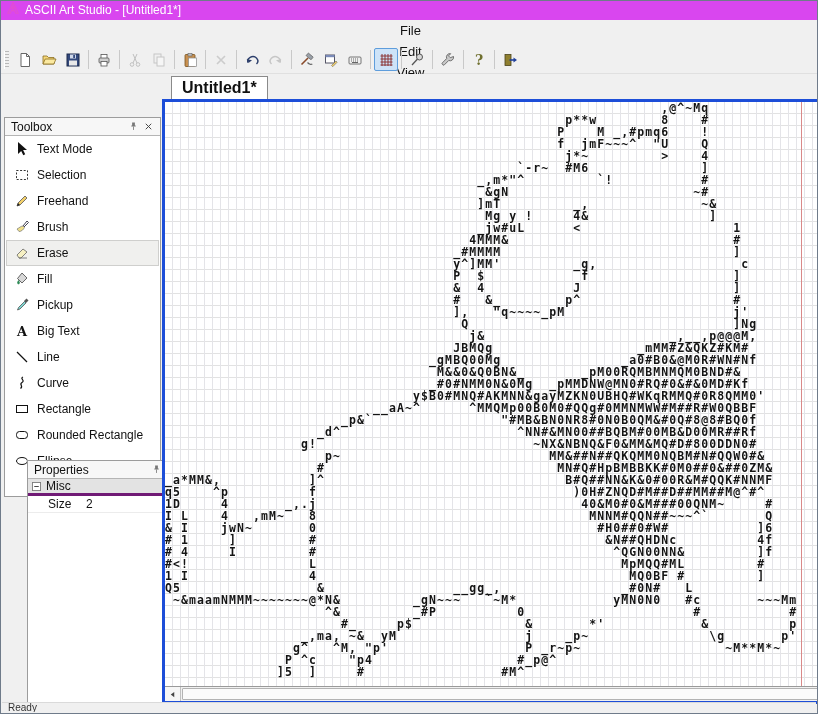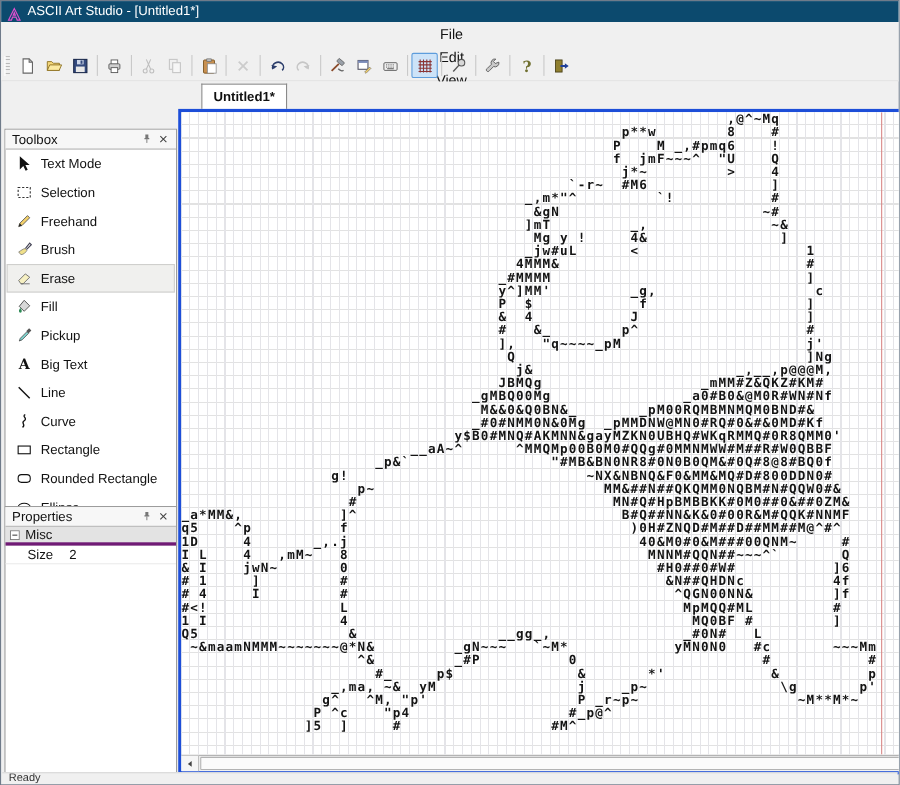--- a/index.html
+++ b/index.html
@@ -3,21 +3,21 @@
 <meta charset="utf-8">
 <style>
   html,body{margin:0;padding:0;background:#c8d4e4;}
   *{box-sizing:border-box;}
   .window{
     position:relative;width:818px;height:714px;margin:0 auto;
     background:#f0f0f0;border:1px solid #6f7b8a;overflow:hidden;
     font-family:"Liberation Sans",sans-serif;color:#111;
   }
   
-  .titlebar{height:19px;background:#0c4a6e;display:flex;align-items:flex-end;padding:0 5px;gap:5px;}
+  .titlebar{height:19px;background:#d946ef;display:flex;align-items:flex-start;padding:0 5px;gap:5px;}
   .titlebar .logo svg{display:block;}
   .titlebar .title{color:#fff;font-size:12px;line-height:19px;white-space:nowrap;}
   
   .menubar{height:26px;display:flex;align-items:center;background:#f0f0f0;padding-left:3px;flex-direction:column;}
   .grip{width:5px;height:18px;margin-right:4px;
     background:repeating-linear-gradient(to bottom,#b9b9b9 0 1px,transparent 1px 3px);
     border-left:1px solid #fff;}
   .menu-item{padding:3px 10px;font-size:13px;cursor:default;}
   
   .toolbar{height:28px;display:flex;align-items:center;background:#f0f0f0;padding-left:3px;border-bottom:1px solid #e0e0e0;}
@@ -32,29 +32,29 @@
   .panel{position:absolute;left:2px;width:157px;background:#fff;border:1px solid #9c9c9c;}
   .panel-header{height:18px;background:#f7f7f7;border-bottom:1px solid #b5b5b5;display:flex;align-items:center;padding:0 4px 0 6px;}
   .panel-header .ptitle{flex:1;font-size:12px;}
   .phbtn{width:15px;height:14px;display:flex;align-items:center;justify-content:center;}
   .toolbox{top:3px;height:380px;margin-top:40px;}
   .tool-item{height:26px;display:flex;align-items:center;gap:7px;padding-left:7px;margin:0 1px;border:1px solid transparent;}
   .tool-item .icon{width:16px;height:16px;}
   .tool-item .tlabel{font-size:12px;}
   .tool-item.selected{background:#f0f0ee;border-color:#cfcfcd;}
   .more-arrow{display:flex;justify-content:center;padding-top:4px;}
-  .props{top:386px;height:243px;}
+  .props{top:386px;height:243px;margin-left:23px;}
   .prop-group{height:17px;background:#e3e3e3;border-bottom:3px solid #701a75;display:flex;align-items:center;gap:5px;padding-left:4px;font-size:12px;}
   .prop-row{height:17px;display:flex;align-items:center;border-bottom:1px solid #ececec;font-size:12px;}
   .prop-row .plabel{width:52px;padding-left:20px;}
   .prop-row .pvalue{padding-left:6px;}
   
   .tabstrip{position:absolute;left:161px;top:2px;right:10px;height:23px;}
-  .tab{position:absolute;left:20px;top:0;height:23px;padding:0 10px;background:#fff;
-    border:1px solid #8a8a8a;border-bottom:none;font-size:12px;font-weight:bold;
+  .tab{position:absolute;left:8px;top:0;height:23px;padding:0 10px;background:#fff;
+    border:1px solid #8a8a8a;border-bottom:none;font-size:16px;font-weight:bold;
     display:flex;align-items:center;}
   .canvas-frame{position:absolute;left:160px;top:25px;width:760px;height:605px;border:3px solid #1d4ed8;background:#fff;display:flex;flex-direction:column;}
   .canvas{
     position:relative;flex:1;overflow:hidden;background:
       repeating-linear-gradient(to right,transparent 0 7px,#e4e4e8 7px 8px),
       repeating-linear-gradient(to bottom,transparent 0 11px,#e2e2e2 11px 12px),
       #fff;
   }
   .art{position:absolute;left:0;top:0;}
   .art-row{
@@ -426,20 +426,21 @@
             <div class="art-row">                                    ],   "q~~~~_pM                     j'       </div>
             <div class="art-row">                                     Q                                 ]Ng      </div>
             <div class="art-row">                                      j&amp;                       _,__,p@@@M,      </div>
             <div class="art-row">                                    JBMQg                  _mMM#Z&amp;QKZ#KM#       </div>
             <div class="art-row">                                 _gMBQ00Mg               _a0#B0&amp;@M0R#WN#Nf      </div>
             <div class="art-row">                                  M&amp;&amp;0&amp;Q0BN&amp;_       _pM00RQMBMNMQM0BND#&amp;        </div>
             <div class="art-row">                                 _#0#NMM0N&amp;0Mg  _pMMDNW@MN0#RQ#0&amp;#&amp;0MD#Kf       </div>
             <div class="art-row">                               y$B0#MNQ#AKMNN&amp;gayMZKN0UBHQ#WKqRMMQ#0R8QMM0'     </div>
             <div class="art-row">                          __aA~^      ^MMQMp00B0M0#QQg#0MMNMWW#M##R#W0QBBF      </div>
             <div class="art-row">                      _p&amp;`                "#MB&amp;BN0NR8#0N0B0QM&amp;#0Q#8@8#BQ0f      </div>
+            <div class="art-row">                   _d^                      ^NN#&amp;MN00##BQBM#00MB&amp;D00MR##Rf      </div>
             <div class="art-row">                 g!                           ~NX&amp;NBNQ&amp;F0&amp;MM&amp;MQ#D#800DDN0#      </div>
             <div class="art-row">                    p~                          MM&amp;##N##QKQMM0NQBM#N#QQW0#&amp;     </div>
             <div class="art-row">                   #                             MN#Q#HpBMBBKK#0M0##0&amp;##0ZM&amp;    </div>
             <div class="art-row">_a*MM&amp;,           ]^                              B#Q##NN&amp;K&amp;0#00R&amp;M#QQK#NNMF    </div>
             <div class="art-row">q5    ^p          f                                )0H#ZNQD#M##D##MM##M@^#^     </div>
             <div class="art-row">1D     4       _,.j                                 40&amp;M0#0&amp;M###00QNM~     #    </div>
             <div class="art-row">I L    4   ,mM~   8                                  MNNM#QQN##~~~^`       Q    </div>
             <div class="art-row">&amp; I    jwN~       0                                   #H0##0#W#           ]6    </div>
             <div class="art-row"># 1     ]         #                                    &amp;N##QHDNc          4f    </div>
             <div class="art-row"># 4     I         #                                     ^QGN00NN&amp;         ]f    </div>

